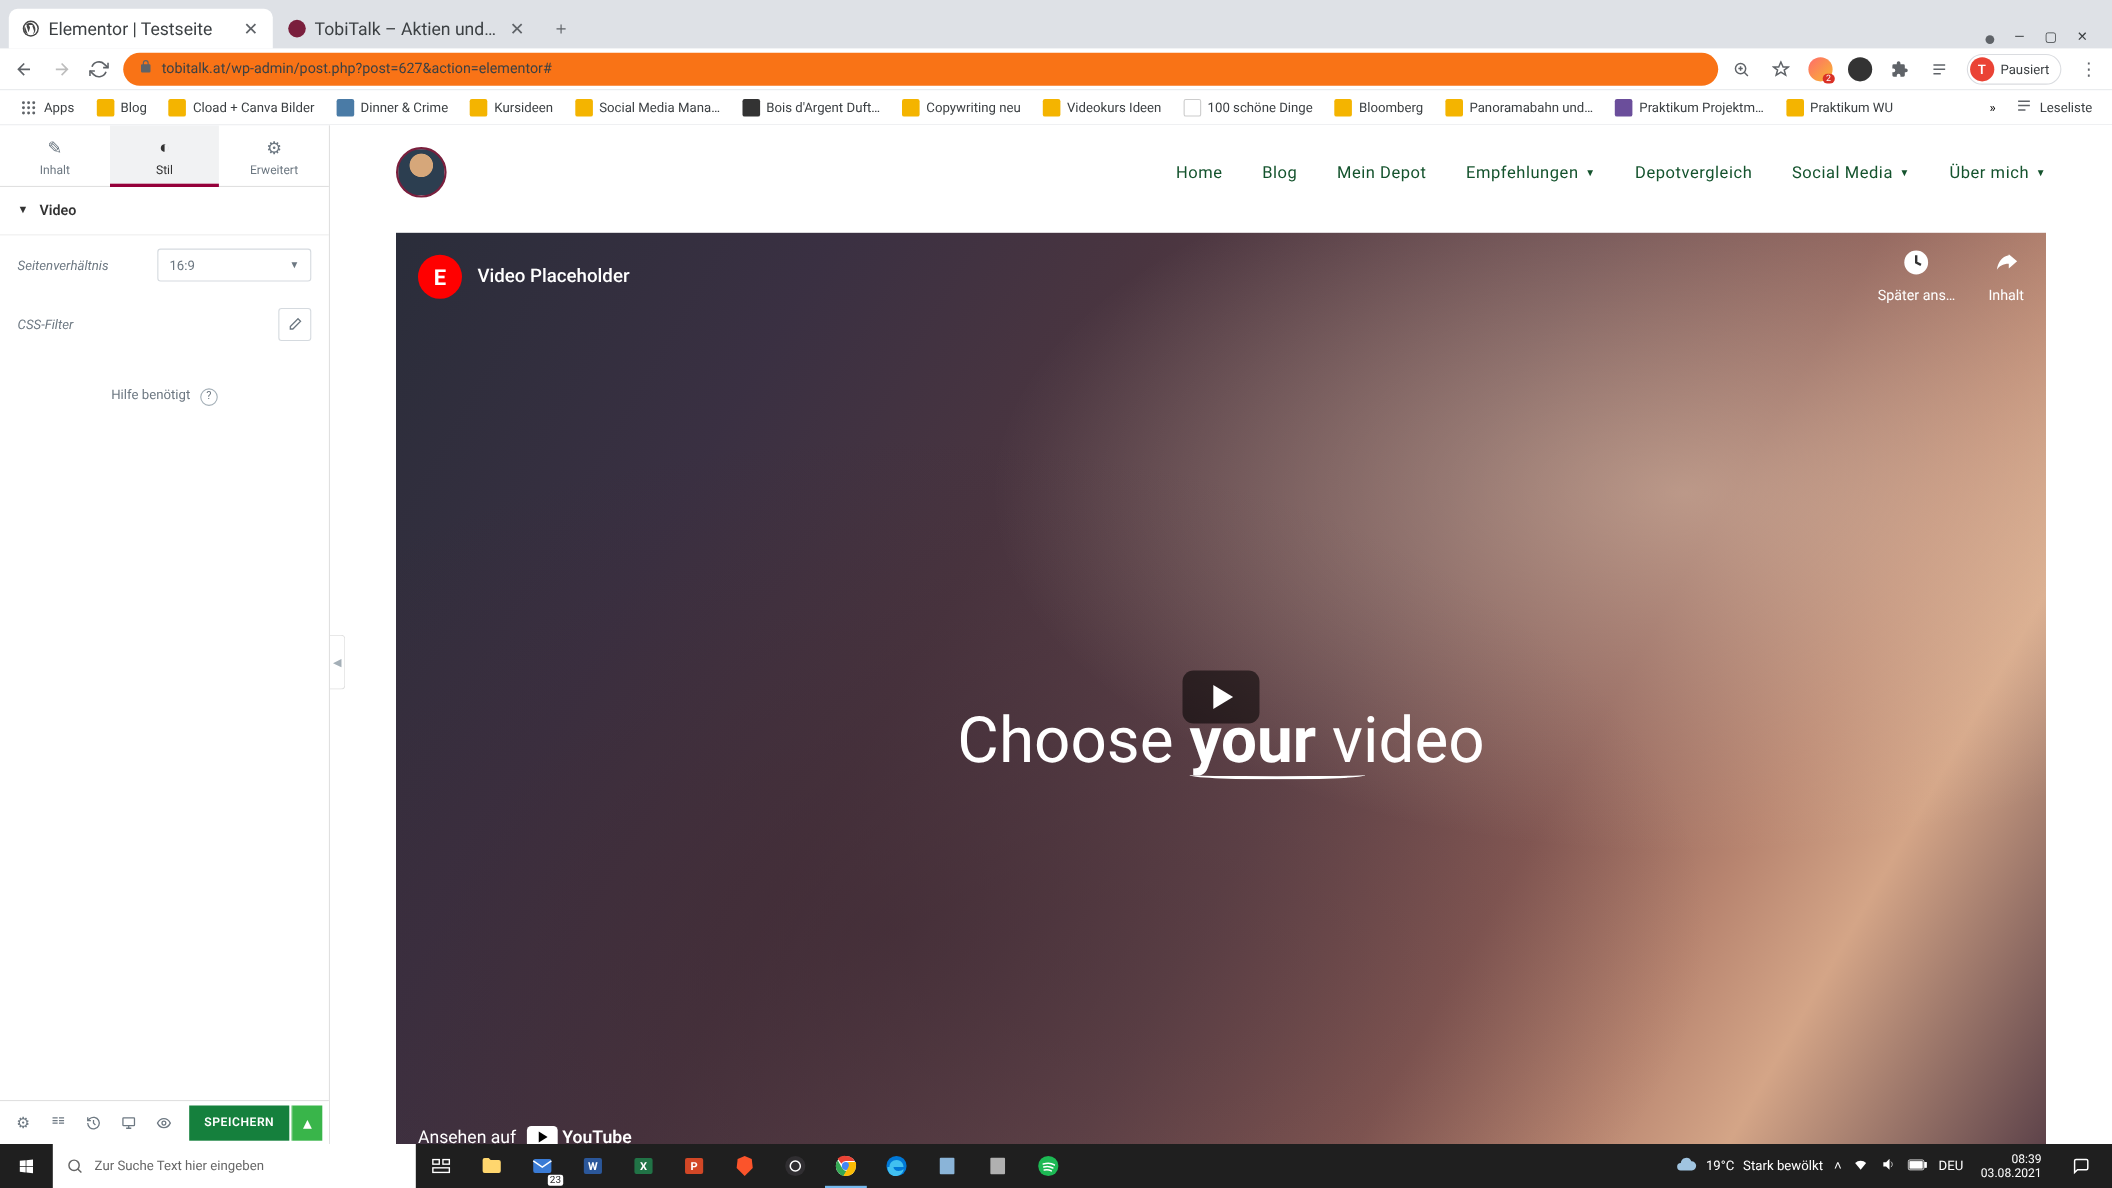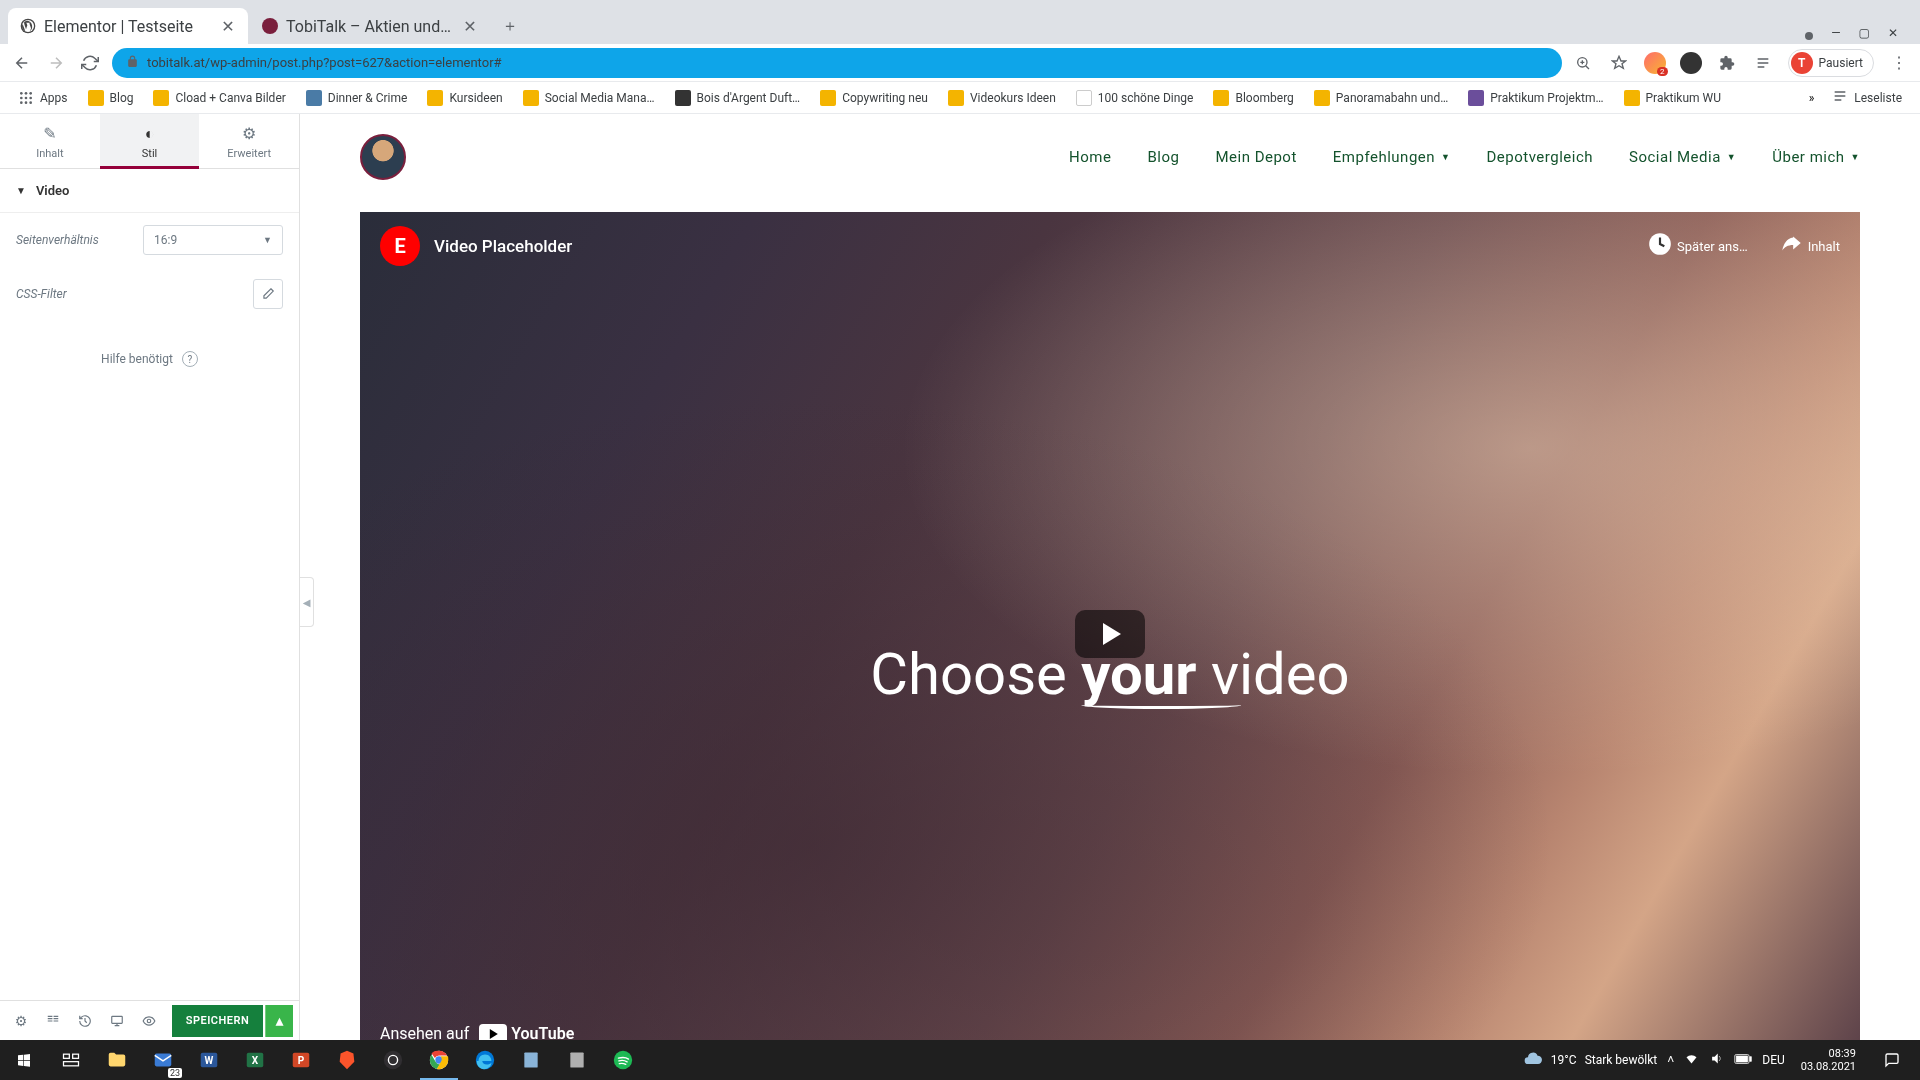--- a/index.html
+++ b/index.html
@@ -13,21 +13,21 @@
 .tab .favicon { width: 16px; height: 16px; flex-shrink: 0; }
 .tab .tab-title { flex: 1; white-space: nowrap; overflow: hidden; text-overflow: ellipsis; }
 .tab .tab-close { width: 16px; height: 16px; display: flex; align-items: center; justify-content: center; color: #5f6368; cursor: pointer; }
 .new-tab-btn { width: 28px; height: 28px; display: flex; align-items: center; justify-content: center; color: #5f6368; cursor: pointer; margin-left: 4px; margin-bottom: 4px; }
 .window-controls { margin-left: auto; display: flex; gap: 18px; padding: 0 14px 4px 0; color: #3c4043; }
 .window-controls span { cursor: pointer; font-size: 12px; }
 
 .addr-bar { background: #fff; display: flex; align-items: center; height: 38px; padding: 0 10px; gap: 10px; border-bottom: 1px solid #e8eaed; }
 .nav-btn { width: 24px; height: 24px; display: flex; align-items: center; justify-content: center; color: #5f6368; cursor: pointer; }
 .nav-btn.disabled { color: #bdbdbd; }
-.url-box { flex: 1; display: flex; align-items: center; background: #0ea5e9; border-radius: 16px; height: 30px; padding: 0 14px; gap: 8px; font-size: 13px; color: #3c4043; }
+.url-box { flex: 1; display: flex; align-items: center; background: #f97316; border-radius: 16px; height: 30px; padding: 0 14px; gap: 8px; font-size: 13px; color: #3c4043; }
 .lock-ic { color: #5f6368; }
 .addr-right { display: flex; align-items: center; gap: 14px; color: #5f6368; }
 .addr-right .ic { width: 22px; height: 22px; display: flex; align-items: center; justify-content: center; cursor: pointer; }
 .ext-badge { width: 22px; height: 22px; border-radius: 50%; display: flex; align-items: center; justify-content: center; }
 .profile-pill { display: flex; align-items: center; gap: 6px; border: 1px solid #dadce0; border-radius: 16px; padding: 2px 10px 2px 2px; cursor: pointer; }
 .profile-avatar { width: 22px; height: 22px; border-radius: 50%; background: #ea4335; color: #fff; display: flex; align-items: center; justify-content: center; font-size: 12px; font-weight: 600; }
 
 .bookmarks-bar { background: #fff; display: flex; align-items: center; height: 32px; padding: 0 10px; gap: 4px; border-bottom: 1px solid #e8eaed; font-size: 12px; }
 .bm { display: flex; align-items: center; gap: 6px; padding: 4px 8px; border-radius: 4px; cursor: pointer; color: #3c4043; white-space: nowrap; }
 .bm .bm-ic { width: 16px; height: 16px; background: #f4b400; border-radius: 2px; flex-shrink: 0; }
@@ -74,21 +74,21 @@
 .nav { margin-left: auto; display: flex; gap: 36px; font-size: 15px; color: #14532d; }
 .nav-item { cursor: pointer; display: flex; align-items: center; gap: 6px; letter-spacing: 0.5px; }
 
 .video-wrap { margin: 12px 60px 40px; position: relative; }
 .video-frame { position: relative; width: 100%; aspect-ratio: 16/9; background: linear-gradient(120deg, #2a2d3a 0%, #3a3042 20%, #4a3540 35%, #6a4a4e 55%, #8a5c56 68%, #b88570 78%, #d4a587 85%, #5a4048 100%); overflow: hidden; }
 .video-frame::before { content: ''; position: absolute; inset: 0; background: radial-gradient(ellipse at 78% 28%, rgba(255,230,200,0.45), transparent 38%), radial-gradient(ellipse at 30% 75%, rgba(60,40,50,0.6), transparent 50%); }
 .video-header-bar { position: absolute; top: 0; left: 0; right: 0; padding: 14px 20px; display: flex; align-items: center; gap: 14px; color: #fff; z-index: 2; }
 .e-logo { width: 40px; height: 40px; border-radius: 50%; background: #ff0000; display: flex; align-items: center; justify-content: center; color: #fff; font-weight: 700; font-size: 20px; }
 .video-headline { font-size: 17px; font-weight: 500; }
 .video-top-actions { margin-left: auto; display: flex; gap: 30px; }
-.top-action { display: flex; flex-direction: row; align-items: center; gap: 4px; font-size: 13px; cursor: pointer; }
+.top-action { display: flex; flex-direction: column; align-items: center; gap: 4px; font-size: 13px; cursor: pointer; }
 .top-action .ic { font-size: 22px; }
 .center-overlay { position: absolute; top: 50%; left: 50%; transform: translate(-50%, -50%); text-align: center; color: #fff; z-index: 2; margin-top: 40px; }
 .center-text { font-size: 58px; font-weight: 400; white-space: nowrap; }
 .center-text .bold { font-weight: 700; }
 .play-btn { position: absolute; top: 50%; left: 50%; transform: translate(-50%, -50%); width: 70px; height: 48px; background: rgba(0,0,0,0.55); border-radius: 10px; display: flex; align-items: center; justify-content: center; cursor: pointer; z-index: 3; }
 .play-btn::before { content: ''; width: 0; height: 0; border-left: 18px solid #fff; border-top: 11px solid transparent; border-bottom: 11px solid transparent; margin-left: 4px; }
 .underline-swoosh { position: absolute; width: 160px; height: 8px; border-bottom: 3px solid #fff; border-radius: 0 0 60% 60%; left: 50%; transform: translateX(-18%); top: 58%; z-index: 2; }
 .watch-on { position: absolute; bottom: 0; left: 0; padding: 12px 20px; display: flex; align-items: center; gap: 10px; color: #fff; font-size: 16px; z-index: 2; }
 .yt-logo { display: flex; align-items: center; gap: 4px; }
 .yt-ic { width: 28px; height: 20px; background: #fff; border-radius: 4px; position: relative; }
@@ -422,20 +422,27 @@
     </div>
   </div>
 </div>
 
 <div class="taskbar">
   <div class="start-btn">
     <svg class="win-logo" viewBox="0 0 24 24">
         <path fill="#fff" d="M3 5l8-1v8H3zm9-1l9-1v9h-9zM3 13h8v8l-8-1zm9 0h9v9l-9-1z"></path>
       </svg>
   </div>
+  <div class="search-box">
+    <svg width="16" height="16" viewBox="0 0 24 24" fill="none" stroke="#666" stroke-width="2">
+        <circle cx="11" cy="11" r="7"></circle>
+        <path d="M21 21l-5-5"></path>
+      </svg>
+    <span>Zur Suche Text hier eingeben</span>
+  </div>
   <div class="task-icons">
     <div class="task-ic">
         <svg width="20" height="20" viewBox="0 0 24 24" fill="none" stroke="#fff" stroke-width="1.5">
           <rect x="3" y="5" width="7" height="5"></rect>
           <rect x="14" y="5" width="7" height="5"></rect>
           <rect x="3" y="14" width="18" height="5"></rect>
         </svg>
       </div>
     <div class="task-ic">
         <svg width="22" height="22" viewBox="0 0 24 24">

